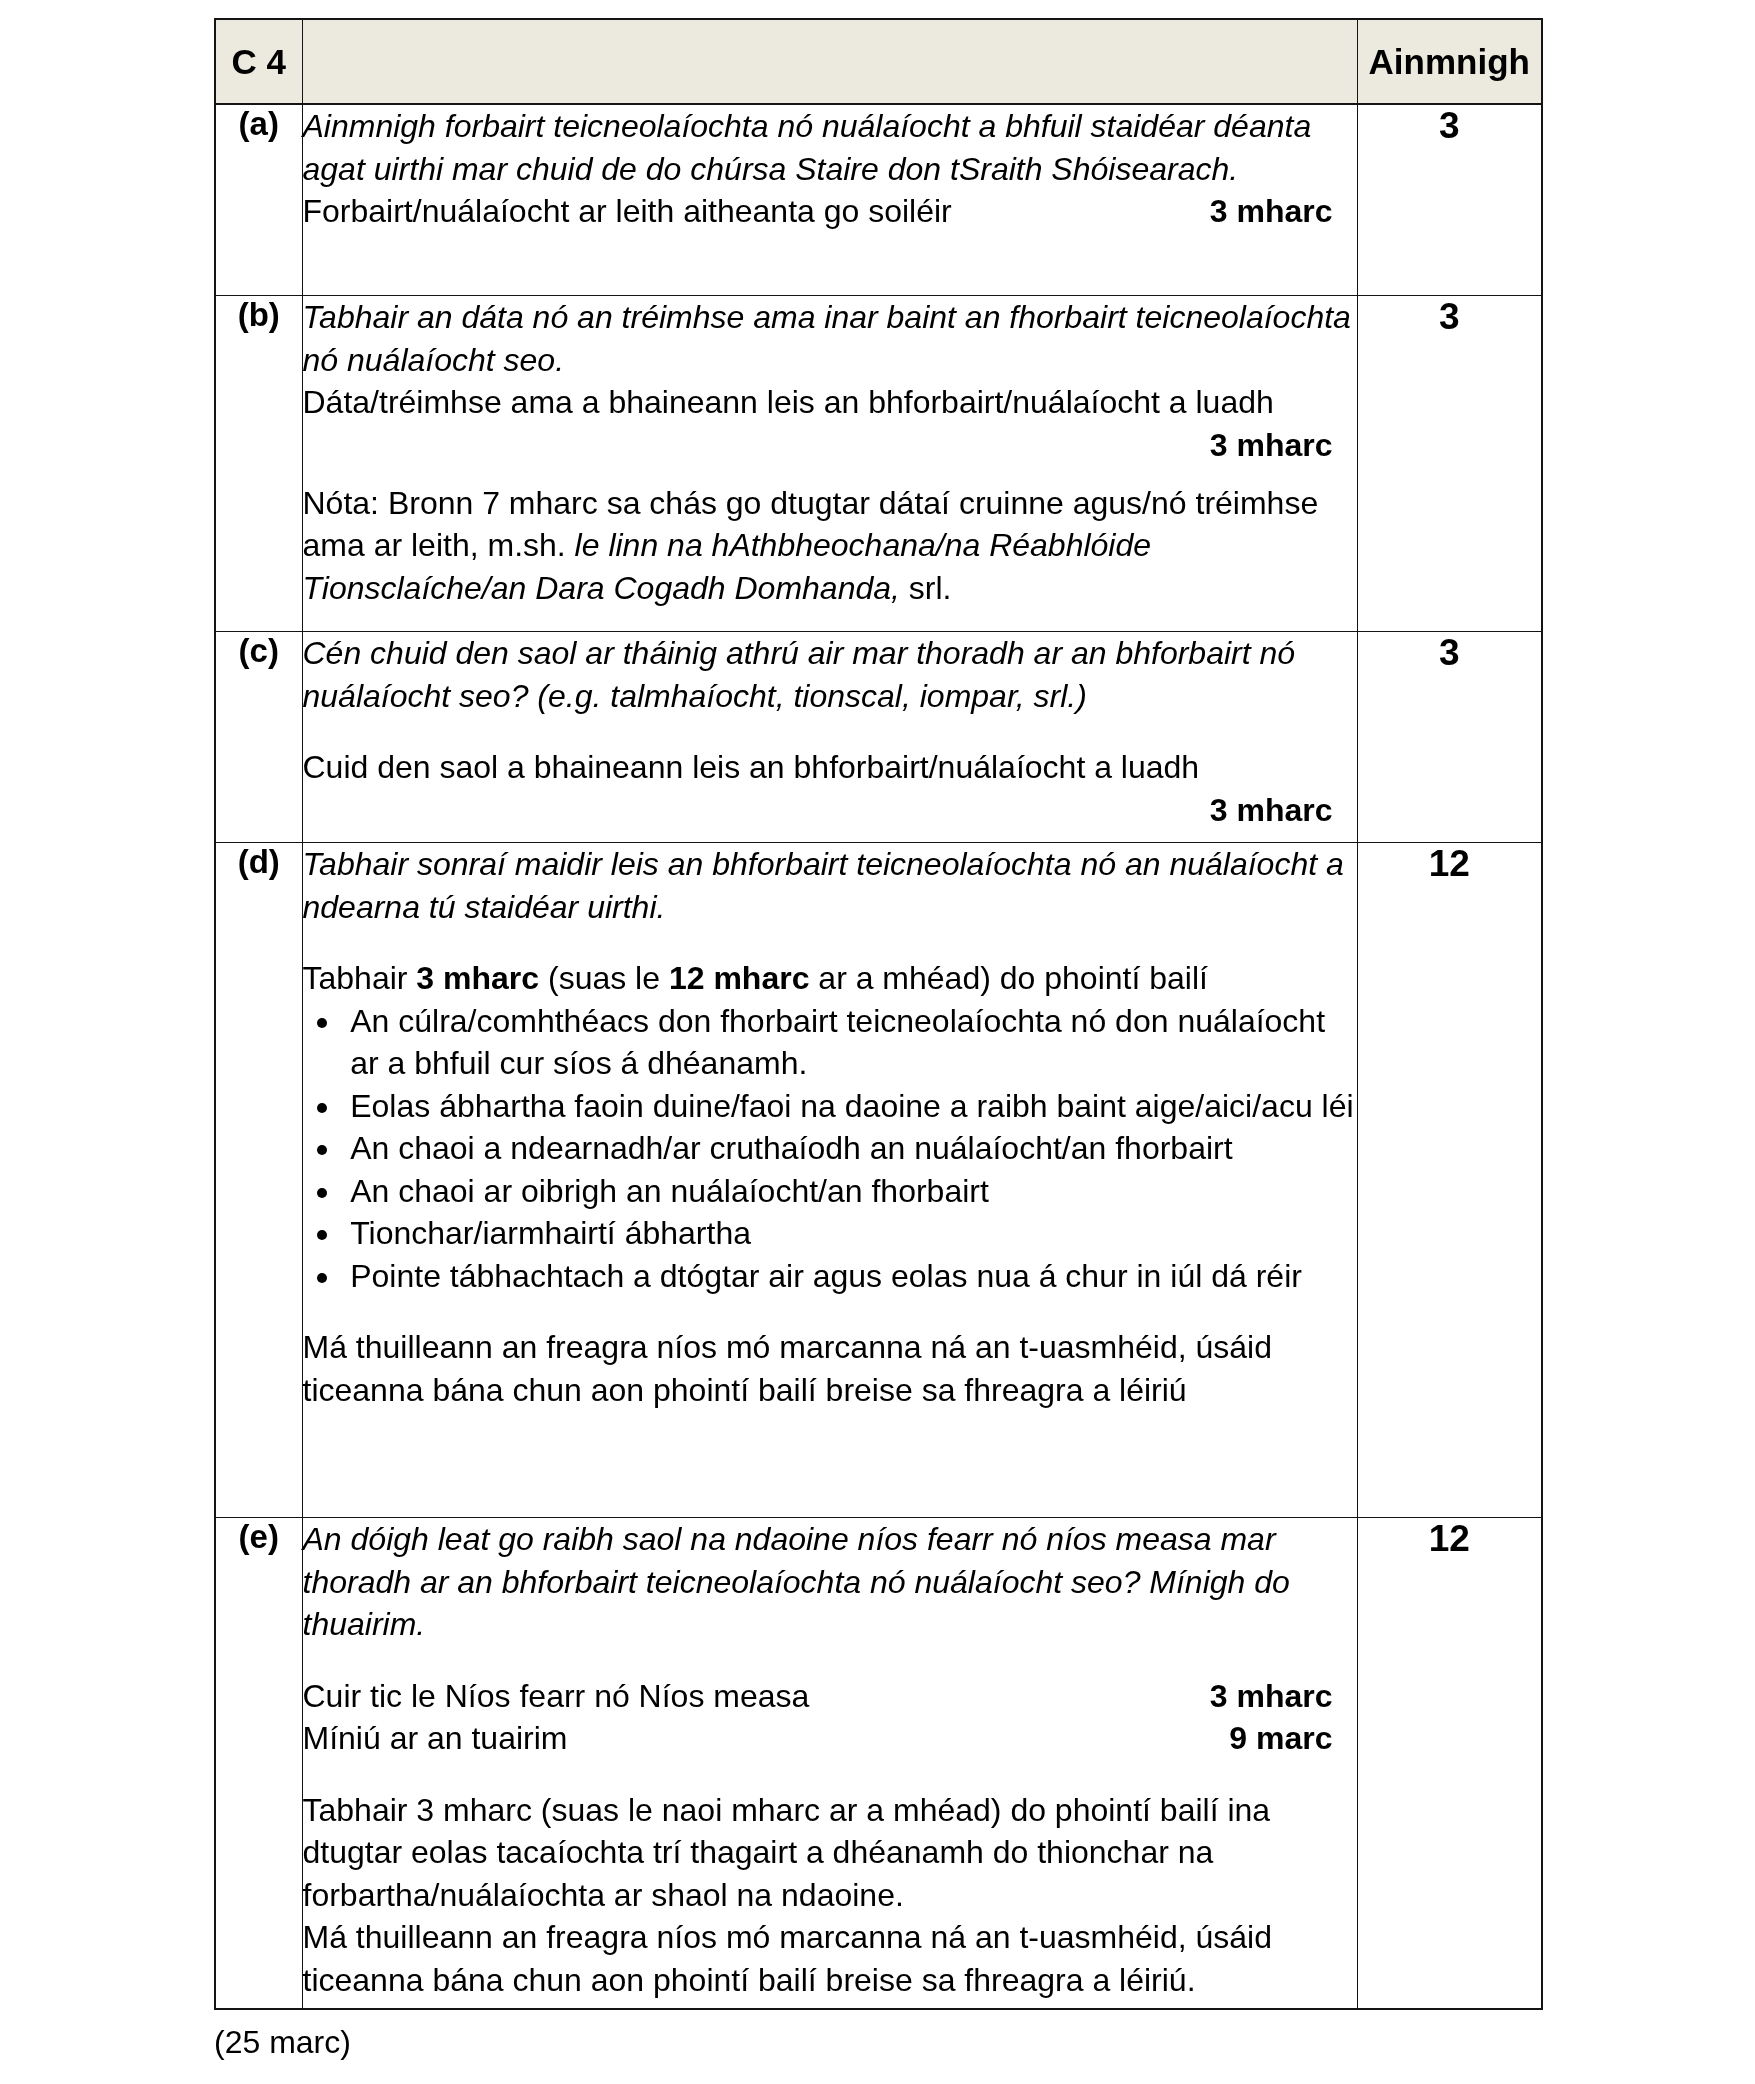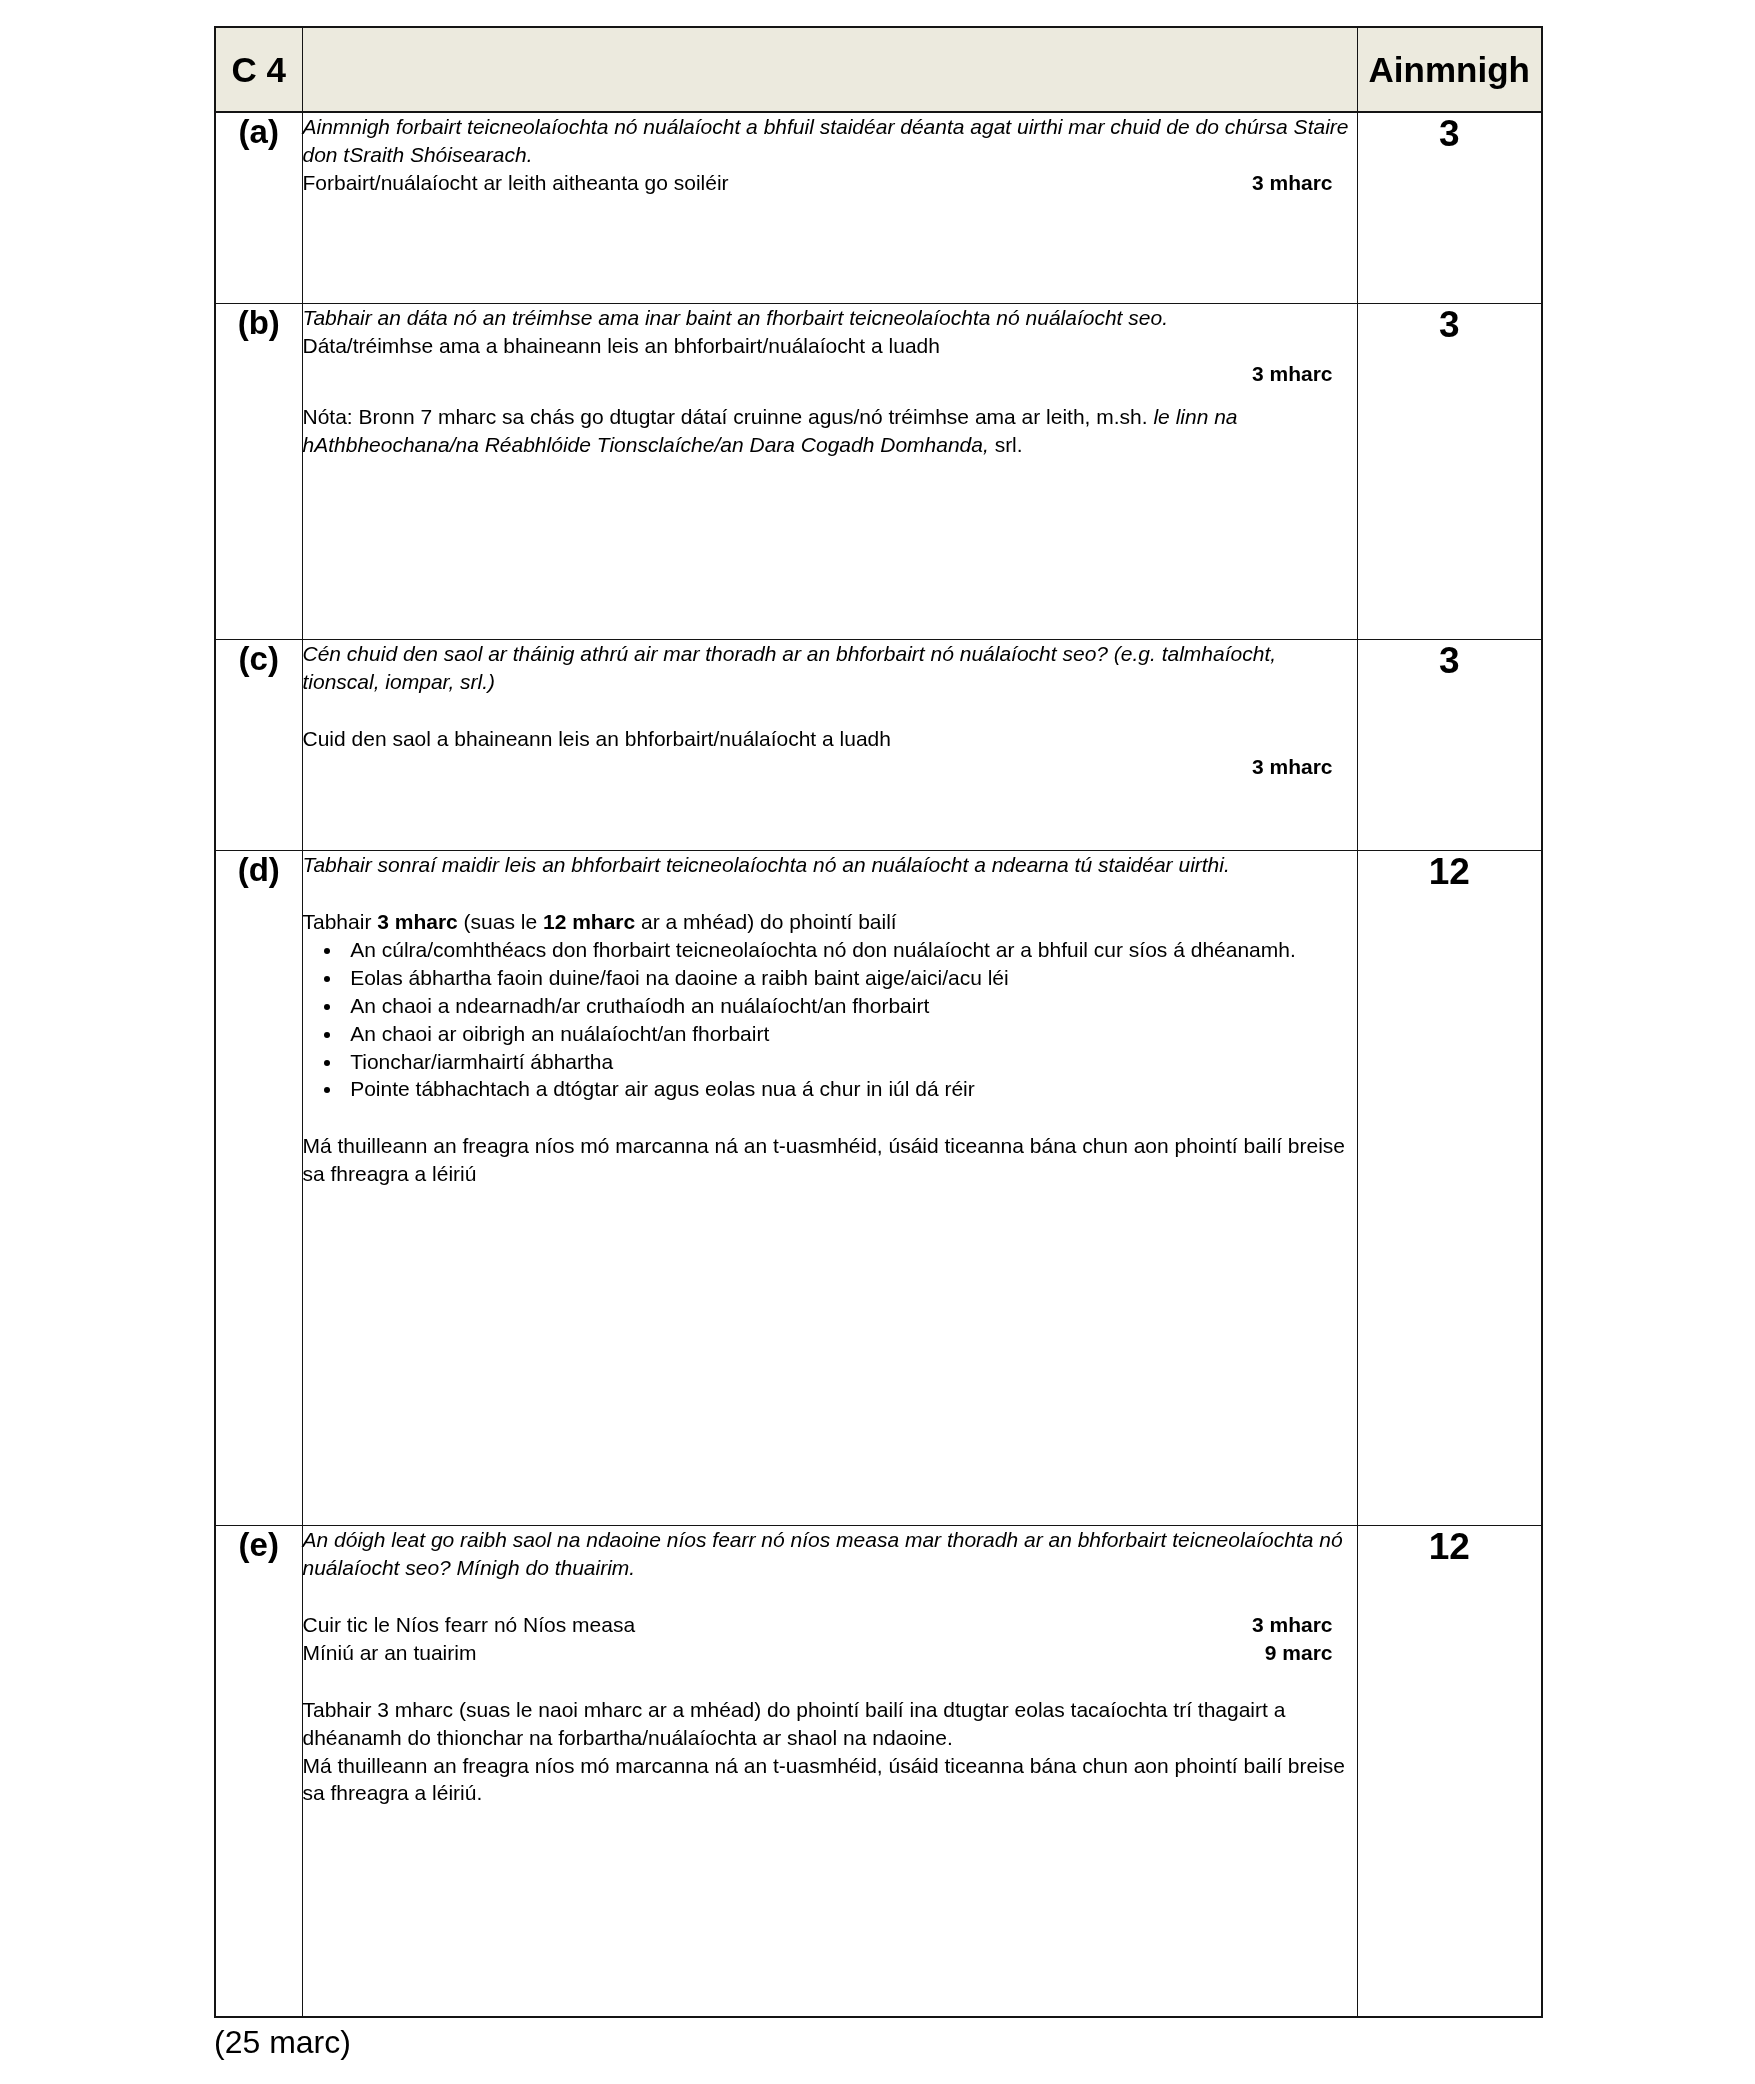--- a/index.html
+++ b/index.html
@@ -14,21 +14,21 @@
   .page {
     position: relative;
     width: 1755px;
     height: 2085px;
     background: #ffffff;
     overflow: hidden;
   }
   table.scheme {
     position: absolute;
     left: 214px;
-    top: 26px;
+    top: 18px;
     width: 1328px;
     border-collapse: collapse;
     table-layout: fixed;
     border: 2.9px solid #141414;
   }
   table.scheme td, table.scheme th {
     border: 1.9px solid #141414;
     vertical-align: top;
     padding: 0;
   }
@@ -44,21 +44,21 @@
   }
   
   td.lbl {
     text-align: center;
     font-weight: 700;
     font-size: 33px;
     padding-top: 15.4px;
   }
   
   td.cnt {
-    font-size: 21px;
+    font-size: 32px;
     line-height: 1.33;
     padding: 13.5px 27px 15.4px 21px;
   }
   
   td.mrk {
     text-align: center;
     vertical-align: middle;
     font-weight: 700;
     font-size: 37px;
   }

